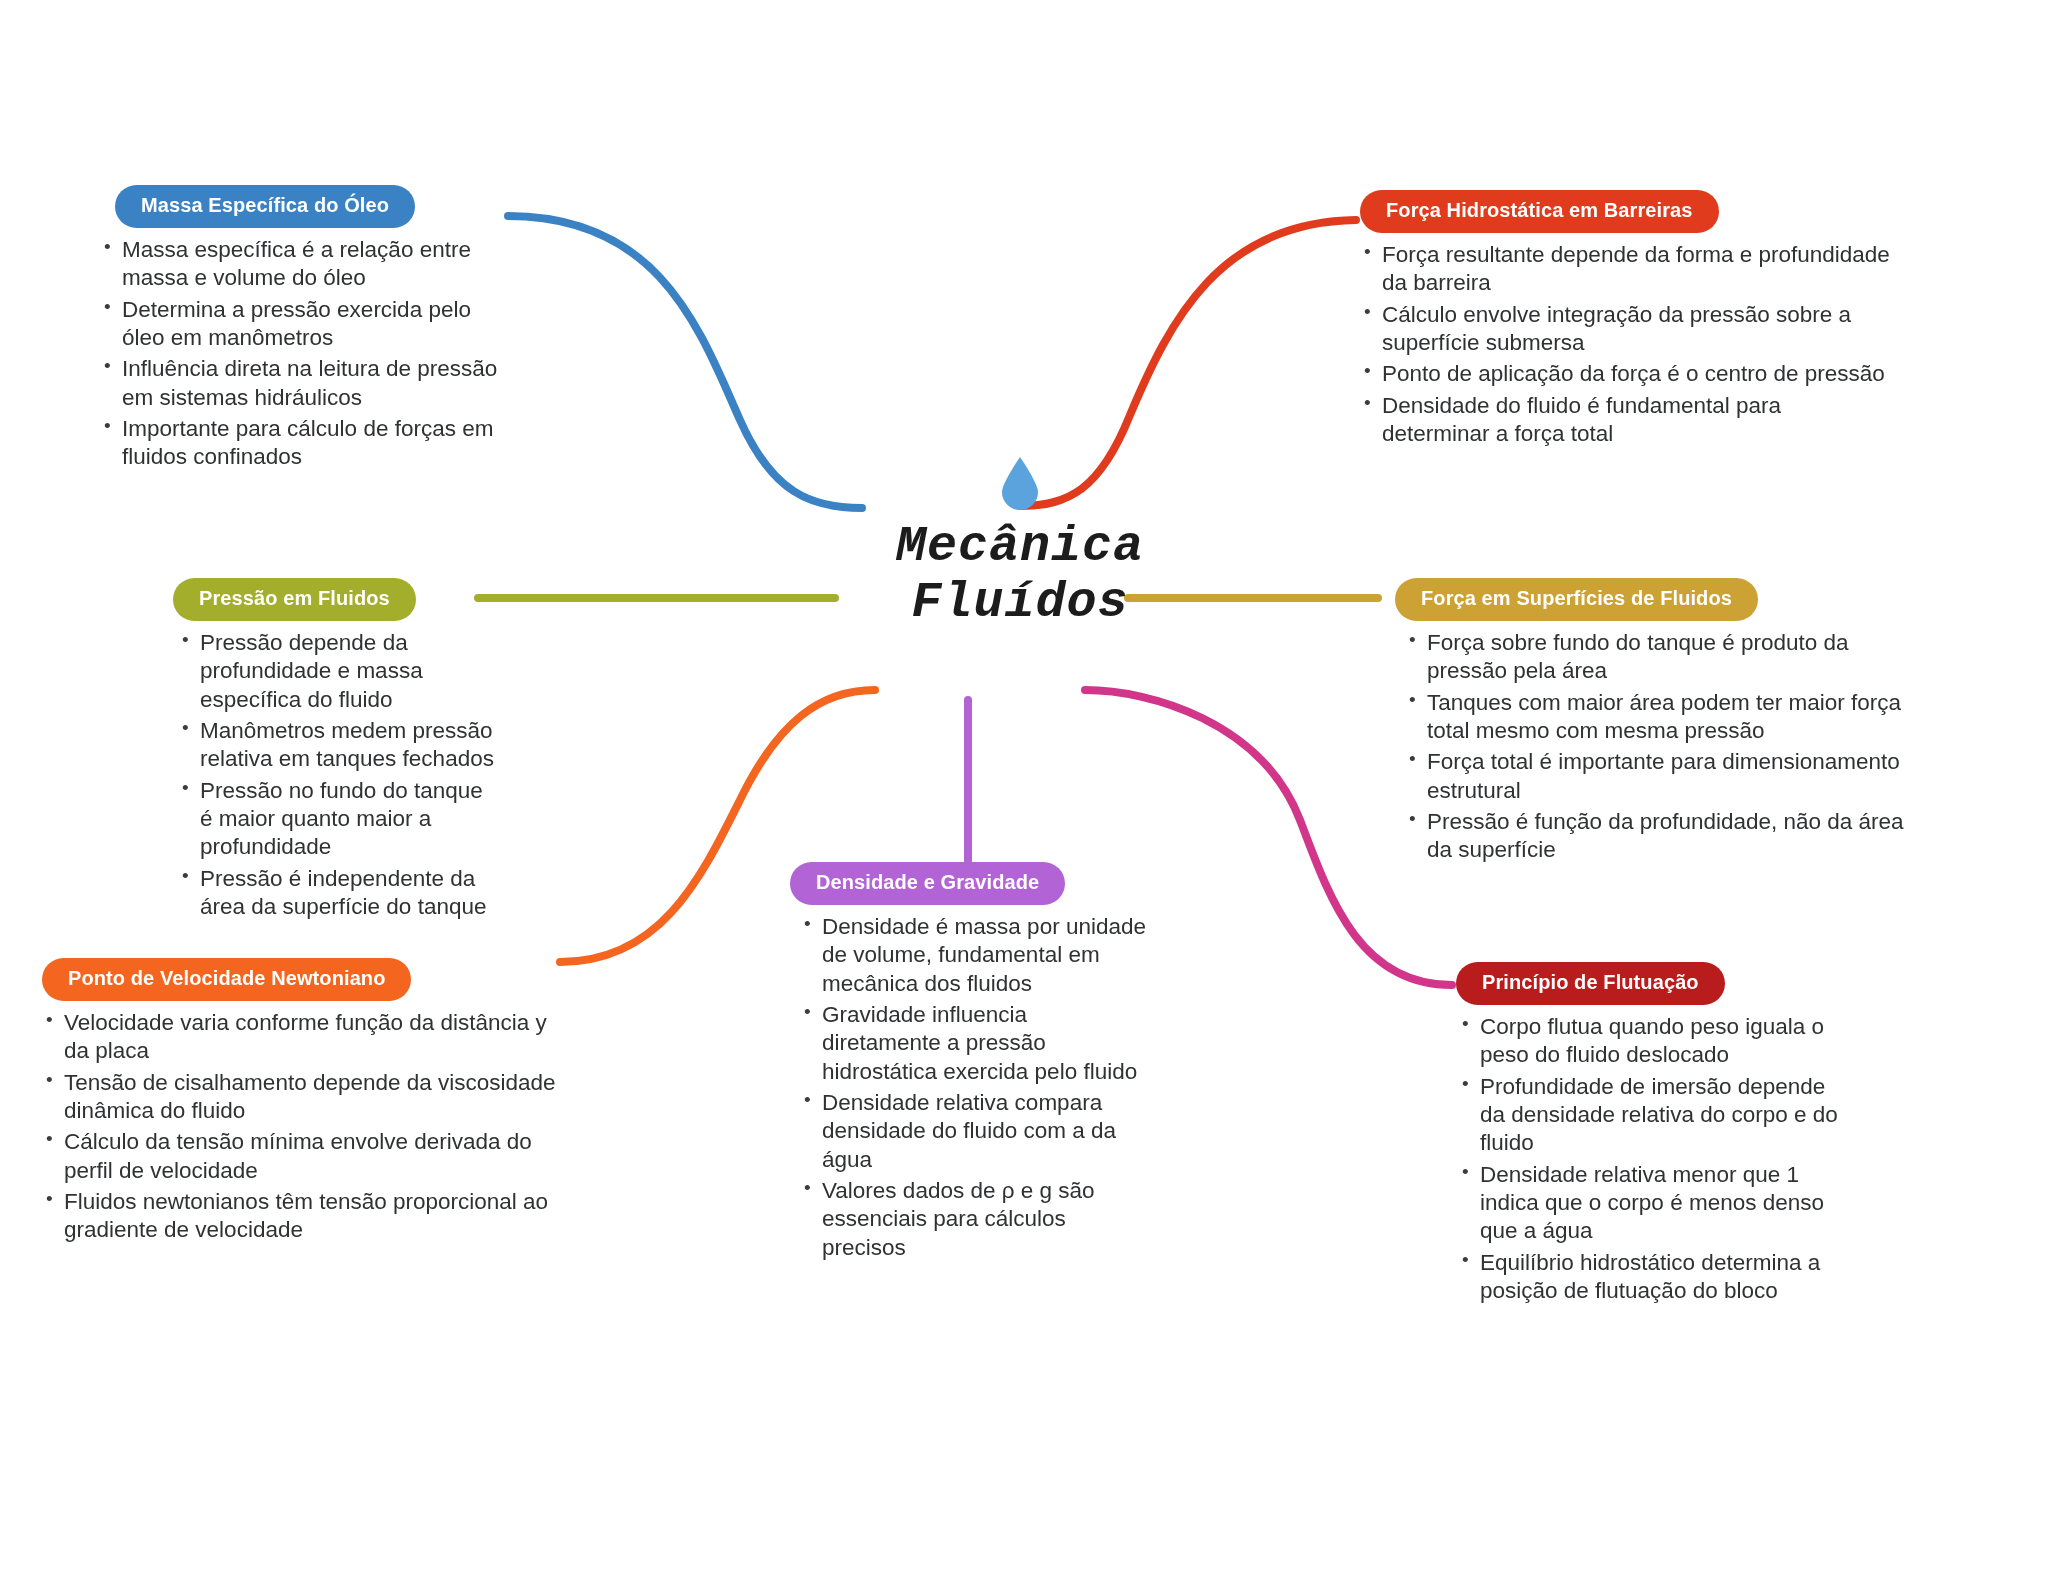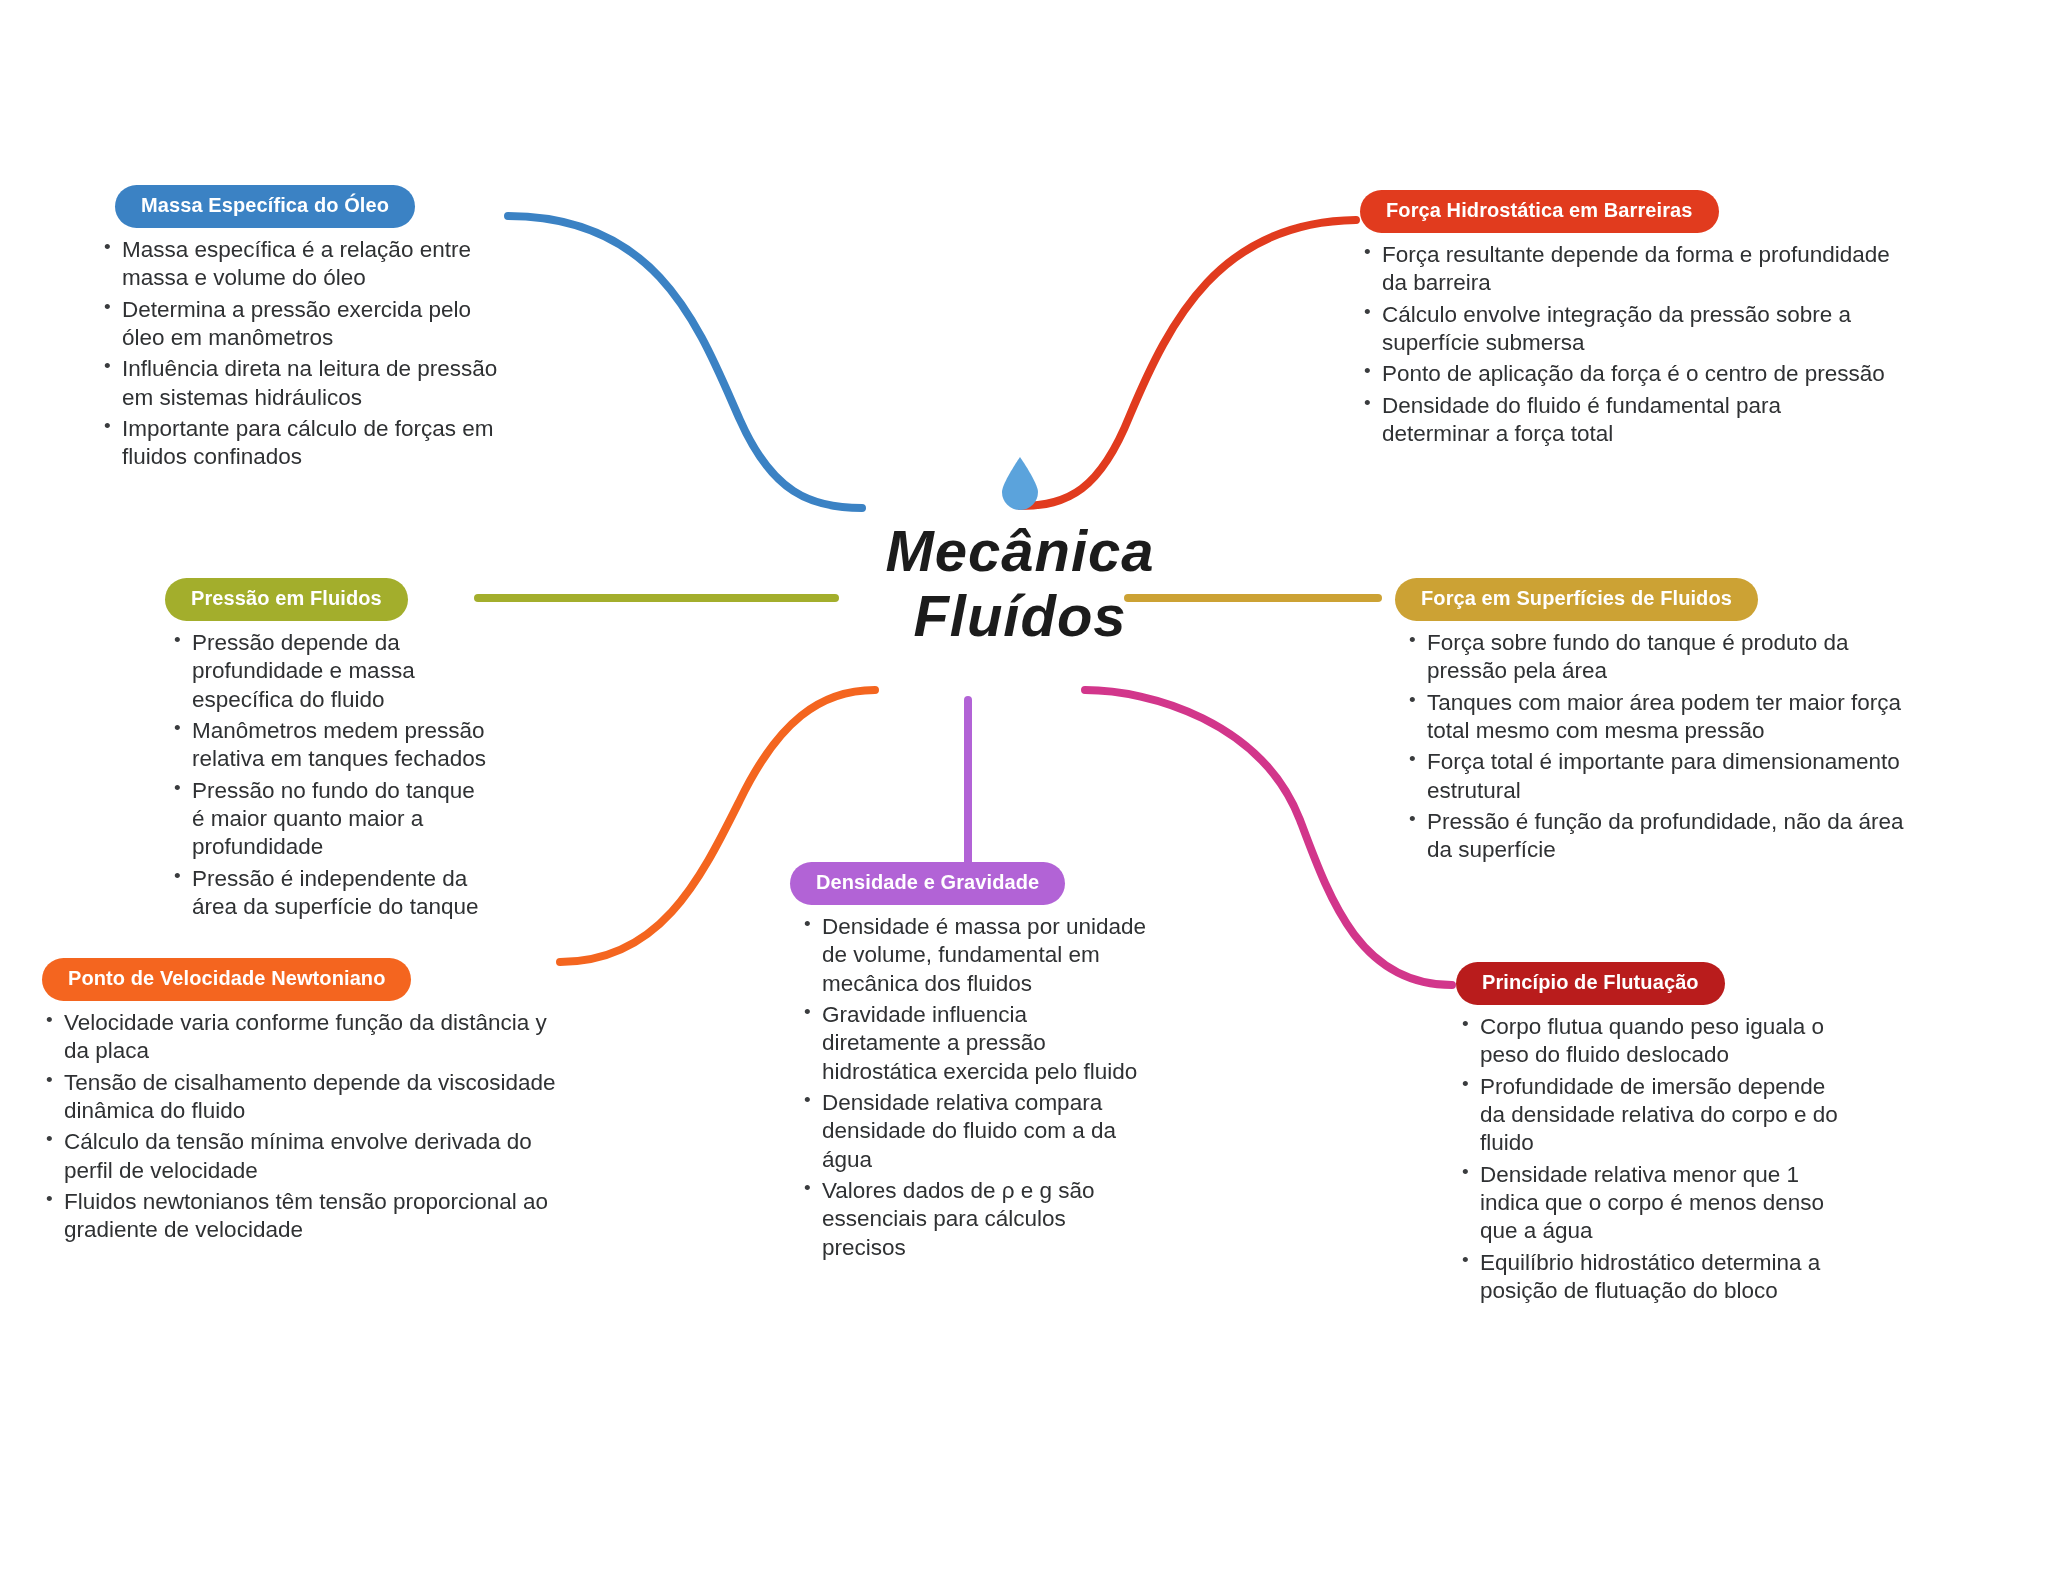--- a/index.html
+++ b/index.html
@@ -41,24 +41,24 @@
     text-align: center;
     z-index: 5;
   }
   .drop-icon {
     display: block;
     margin: 0 auto 8px auto;
     width: 42px;
     height: 56px;
   }
   .center-title {
-    font-family: Liberation Sans, sans-serif;
+    font-family: Liberation Mono, monospace;
     font-style: italic;
     font-weight: 700;
-    font-size: 58px;
+    font-size: 50px;
     line-height: 1.12;
     color: #1c1c1c;
     letter-spacing: 1px;
   }
   .center-title .line2 {
     display: block;
   }
 
   
   .node {
@@ -98,21 +98,21 @@
     font-size: 19px;
     color: #3a3c3e;
   }
 
   
   #node-massa-especifica { left: 100px;  top: 185px;  width: 400px; }
   #node-massa-especifica .node-pill { margin-left: 15px; }
 
   #node-forca-hidrostatica { left: 1360px; top: 190px; width: 530px; }
 
-  #node-pressao-fluidos { left: 150px; top: 578px; width: 340px; }
+  #node-pressao-fluidos { left: 158px; top: 578px; width: 340px; }
   #node-pressao-fluidos .node-pill { margin-left: 15px; }
   #node-pressao-fluidos .bullets { margin-left: 20px; }
 
   #node-forca-superficies { left: 1395px; top: 578px; width: 530px; }
   #node-forca-superficies .bullets { margin-left: 10px; }
 
   #node-perfil-velocidade { left: 42px; top: 958px; width: 530px; }
 
   #node-densidade-gravidade { left: 790px; top: 862px; width: 360px; }
   #node-densidade-gravidade .bullets { margin-left: 10px; }

